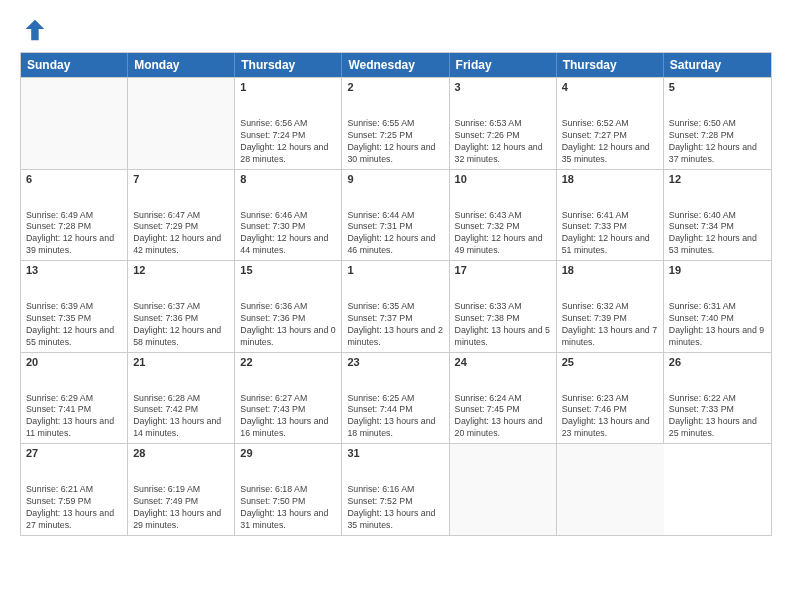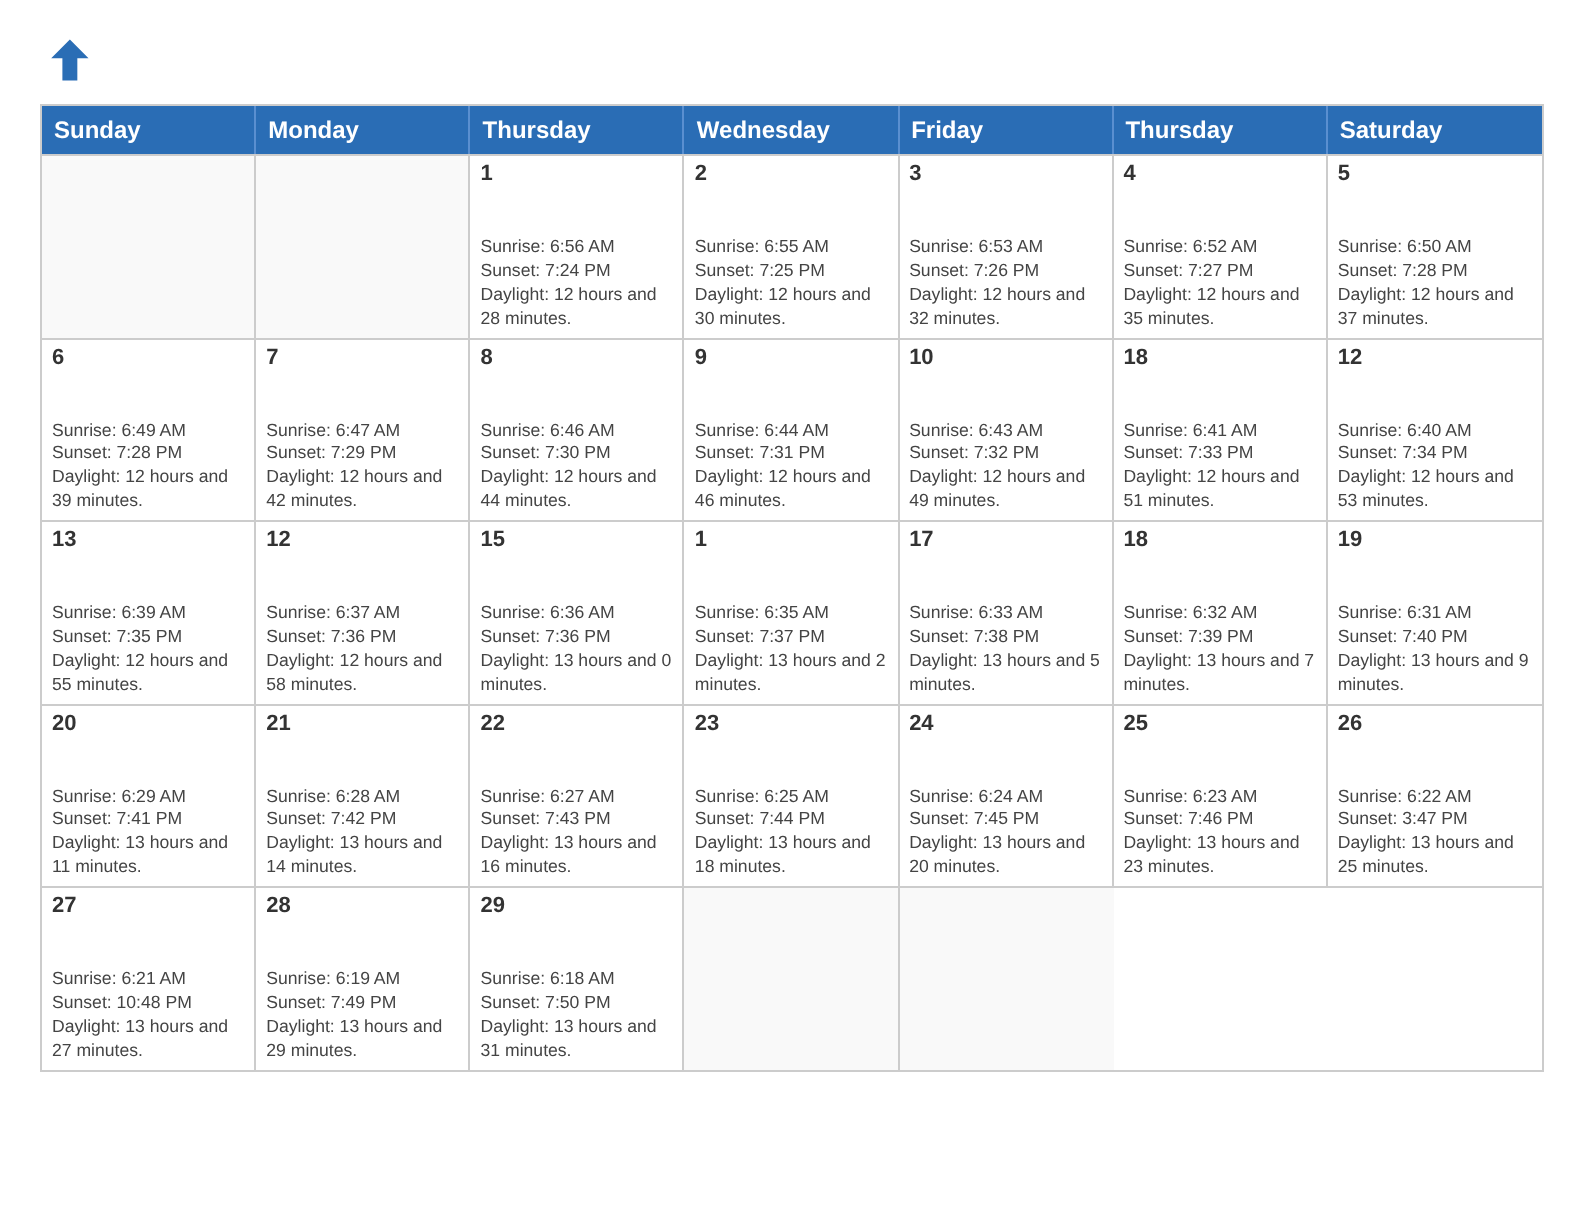--- a/index.html
+++ b/index.html
@@ -300,41 +300,47 @@
           </div>
           <div class="cal-cell">
             <span class="day-num">25</span>
             <div class="day-info">Sunrise: 6:23 AM
 Sunset: 7:46 PM
 Daylight: 13 hours and 23 minutes.</div>
           </div>
           <div class="cal-cell">
             <span class="day-num">26</span>
             <div class="day-info">Sunrise: 6:22 AM
-Sunset: 3:47 PM
+Sunset: 7:33 PM
 Daylight: 13 hours and 25 minutes.</div>
           </div>
         </div>
         <div class="cal-row">
           <div class="cal-cell">
             <span class="day-num">27</span>
             <div class="day-info">Sunrise: 6:21 AM
-Sunset: 10:48 PM
+Sunset: 7:59 PM
 Daylight: 13 hours and 27 minutes.</div>
           </div>
           <div class="cal-cell">
             <span class="day-num">28</span>
             <div class="day-info">Sunrise: 6:19 AM
 Sunset: 7:49 PM
 Daylight: 13 hours and 29 minutes.</div>
           </div>
           <div class="cal-cell">
             <span class="day-num">29</span>
             <div class="day-info">Sunrise: 6:18 AM
 Sunset: 7:50 PM
 Daylight: 13 hours and 31 minutes.</div>
+          </div>
+          <div class="cal-cell">
+            <span class="day-num">31</span>
+            <div class="day-info">Sunrise: 6:16 AM
+Sunset: 7:52 PM
+Daylight: 13 hours and 35 minutes.</div>
           </div>
           <div class="cal-cell empty"></div>
           <div class="cal-cell empty"></div>
         </div>
       </div>
   </div>
 </div>
 
 </body></html>

